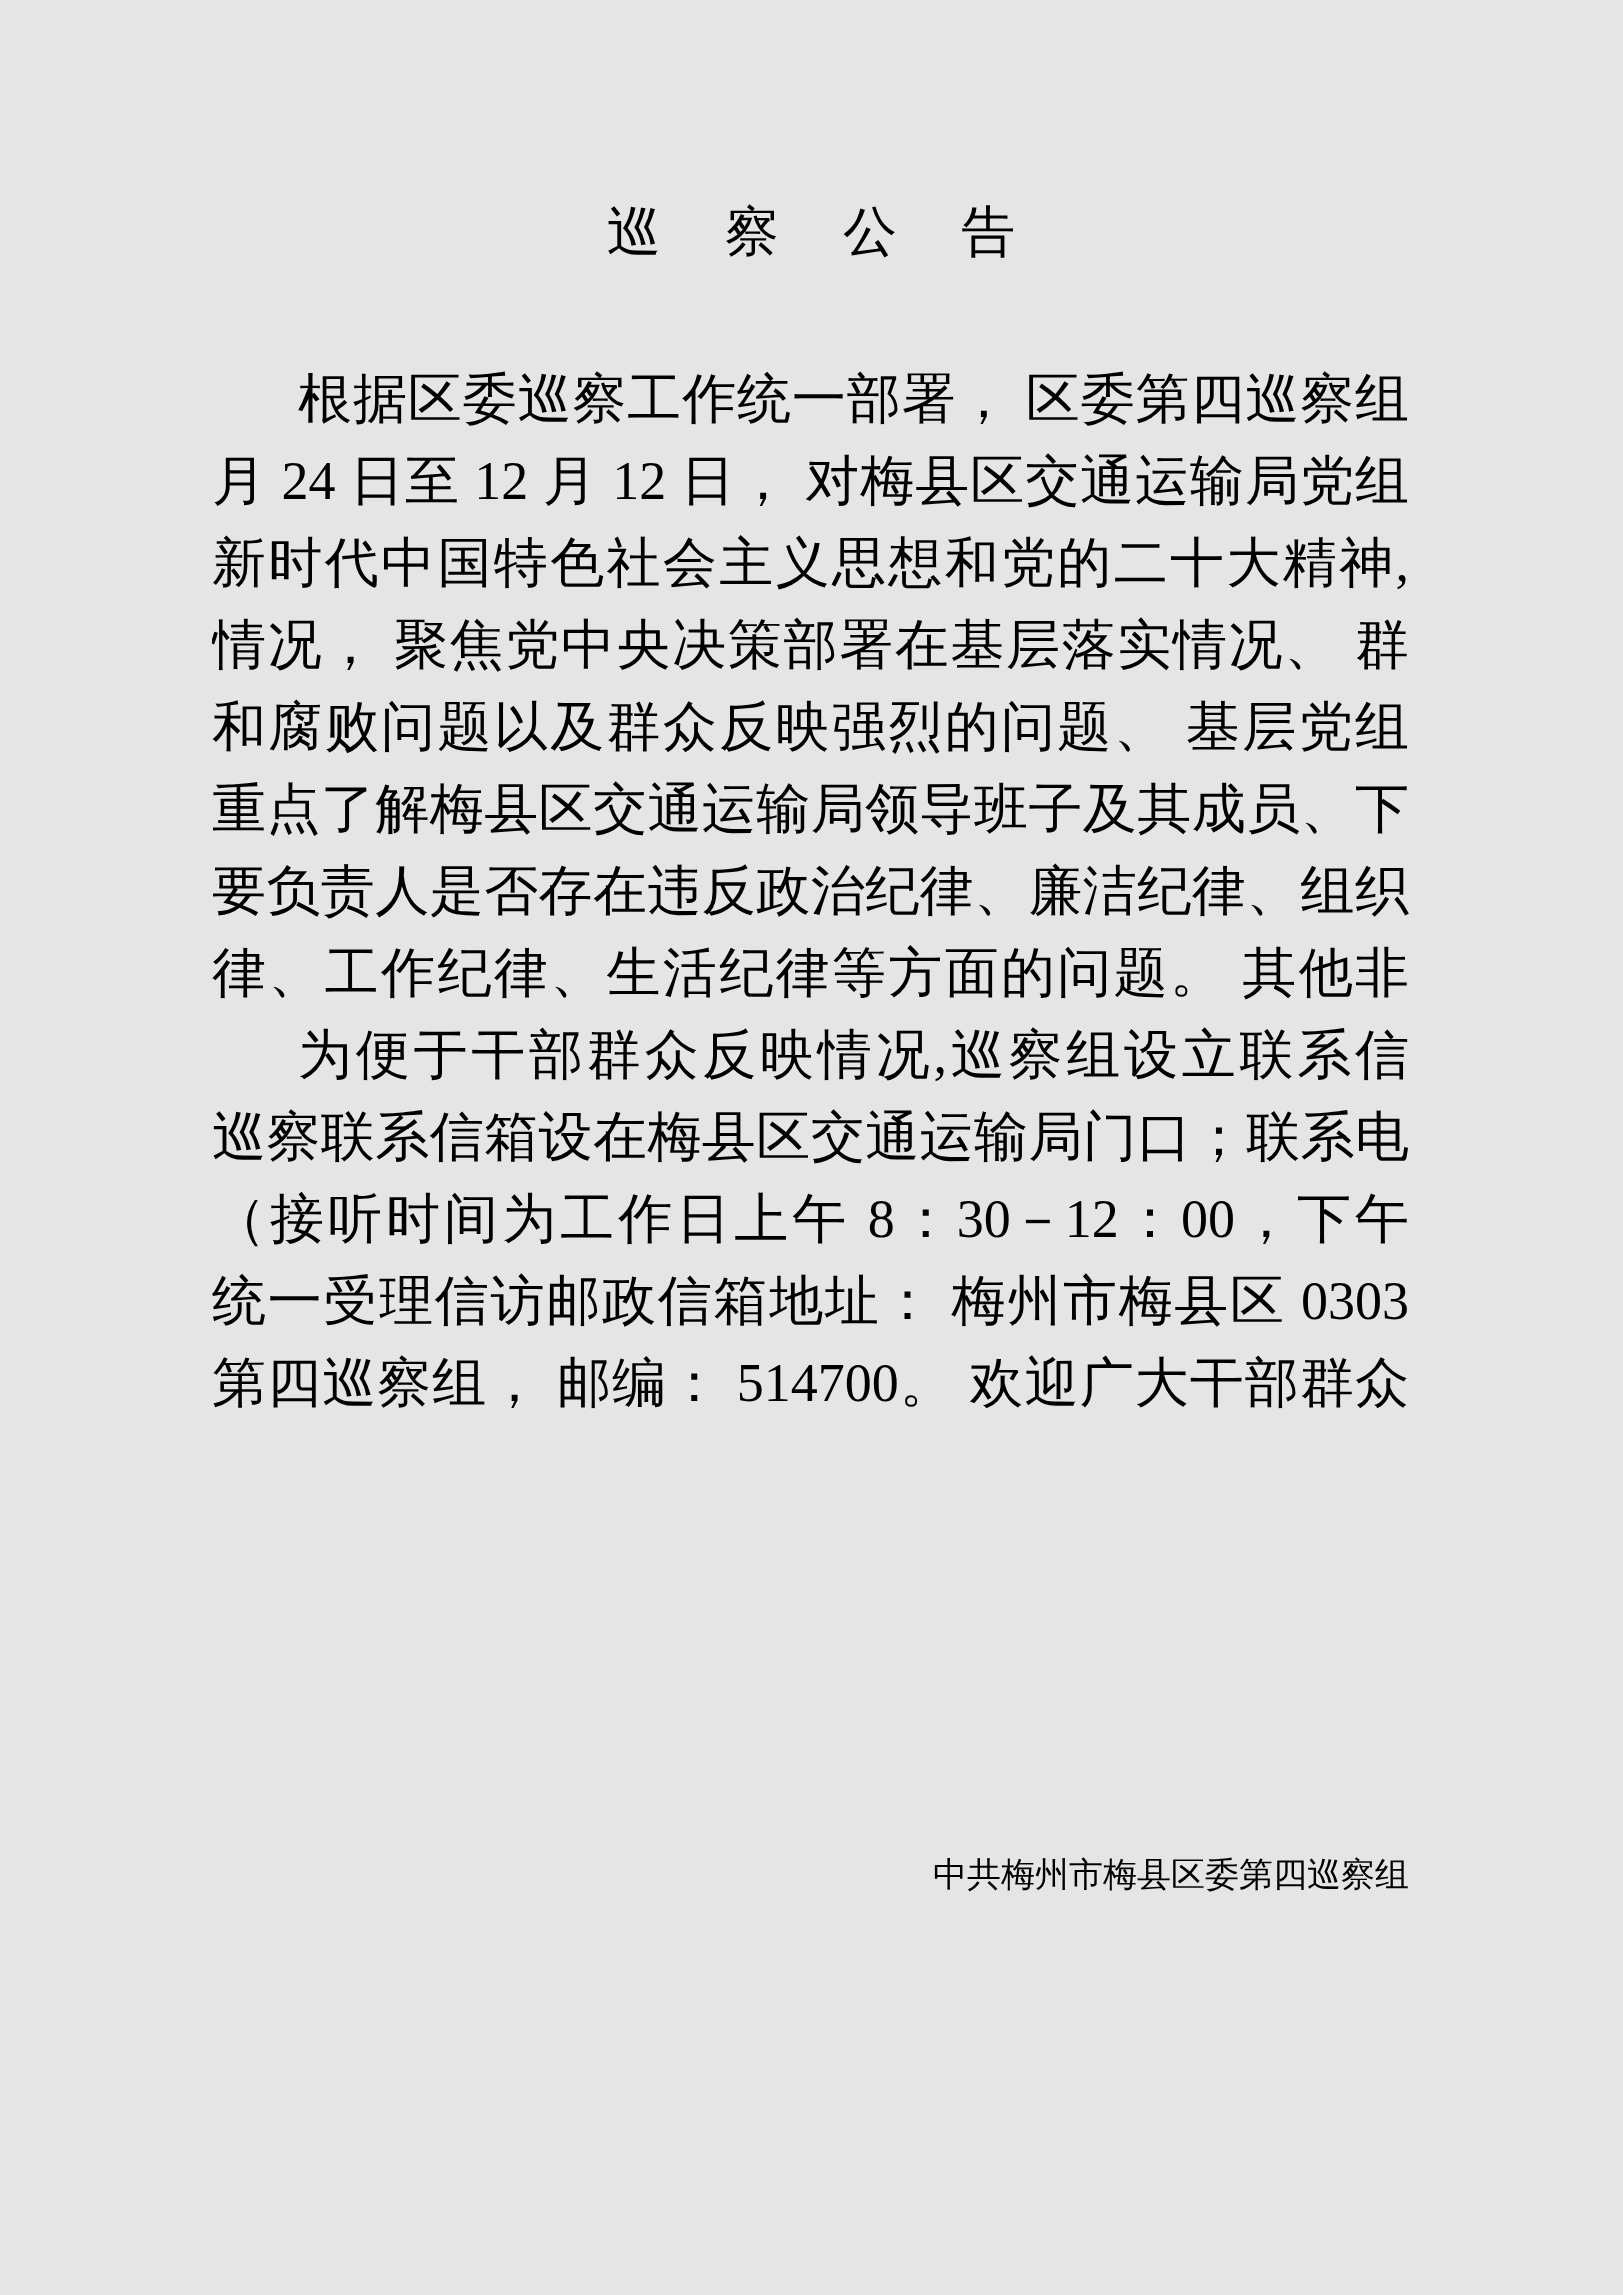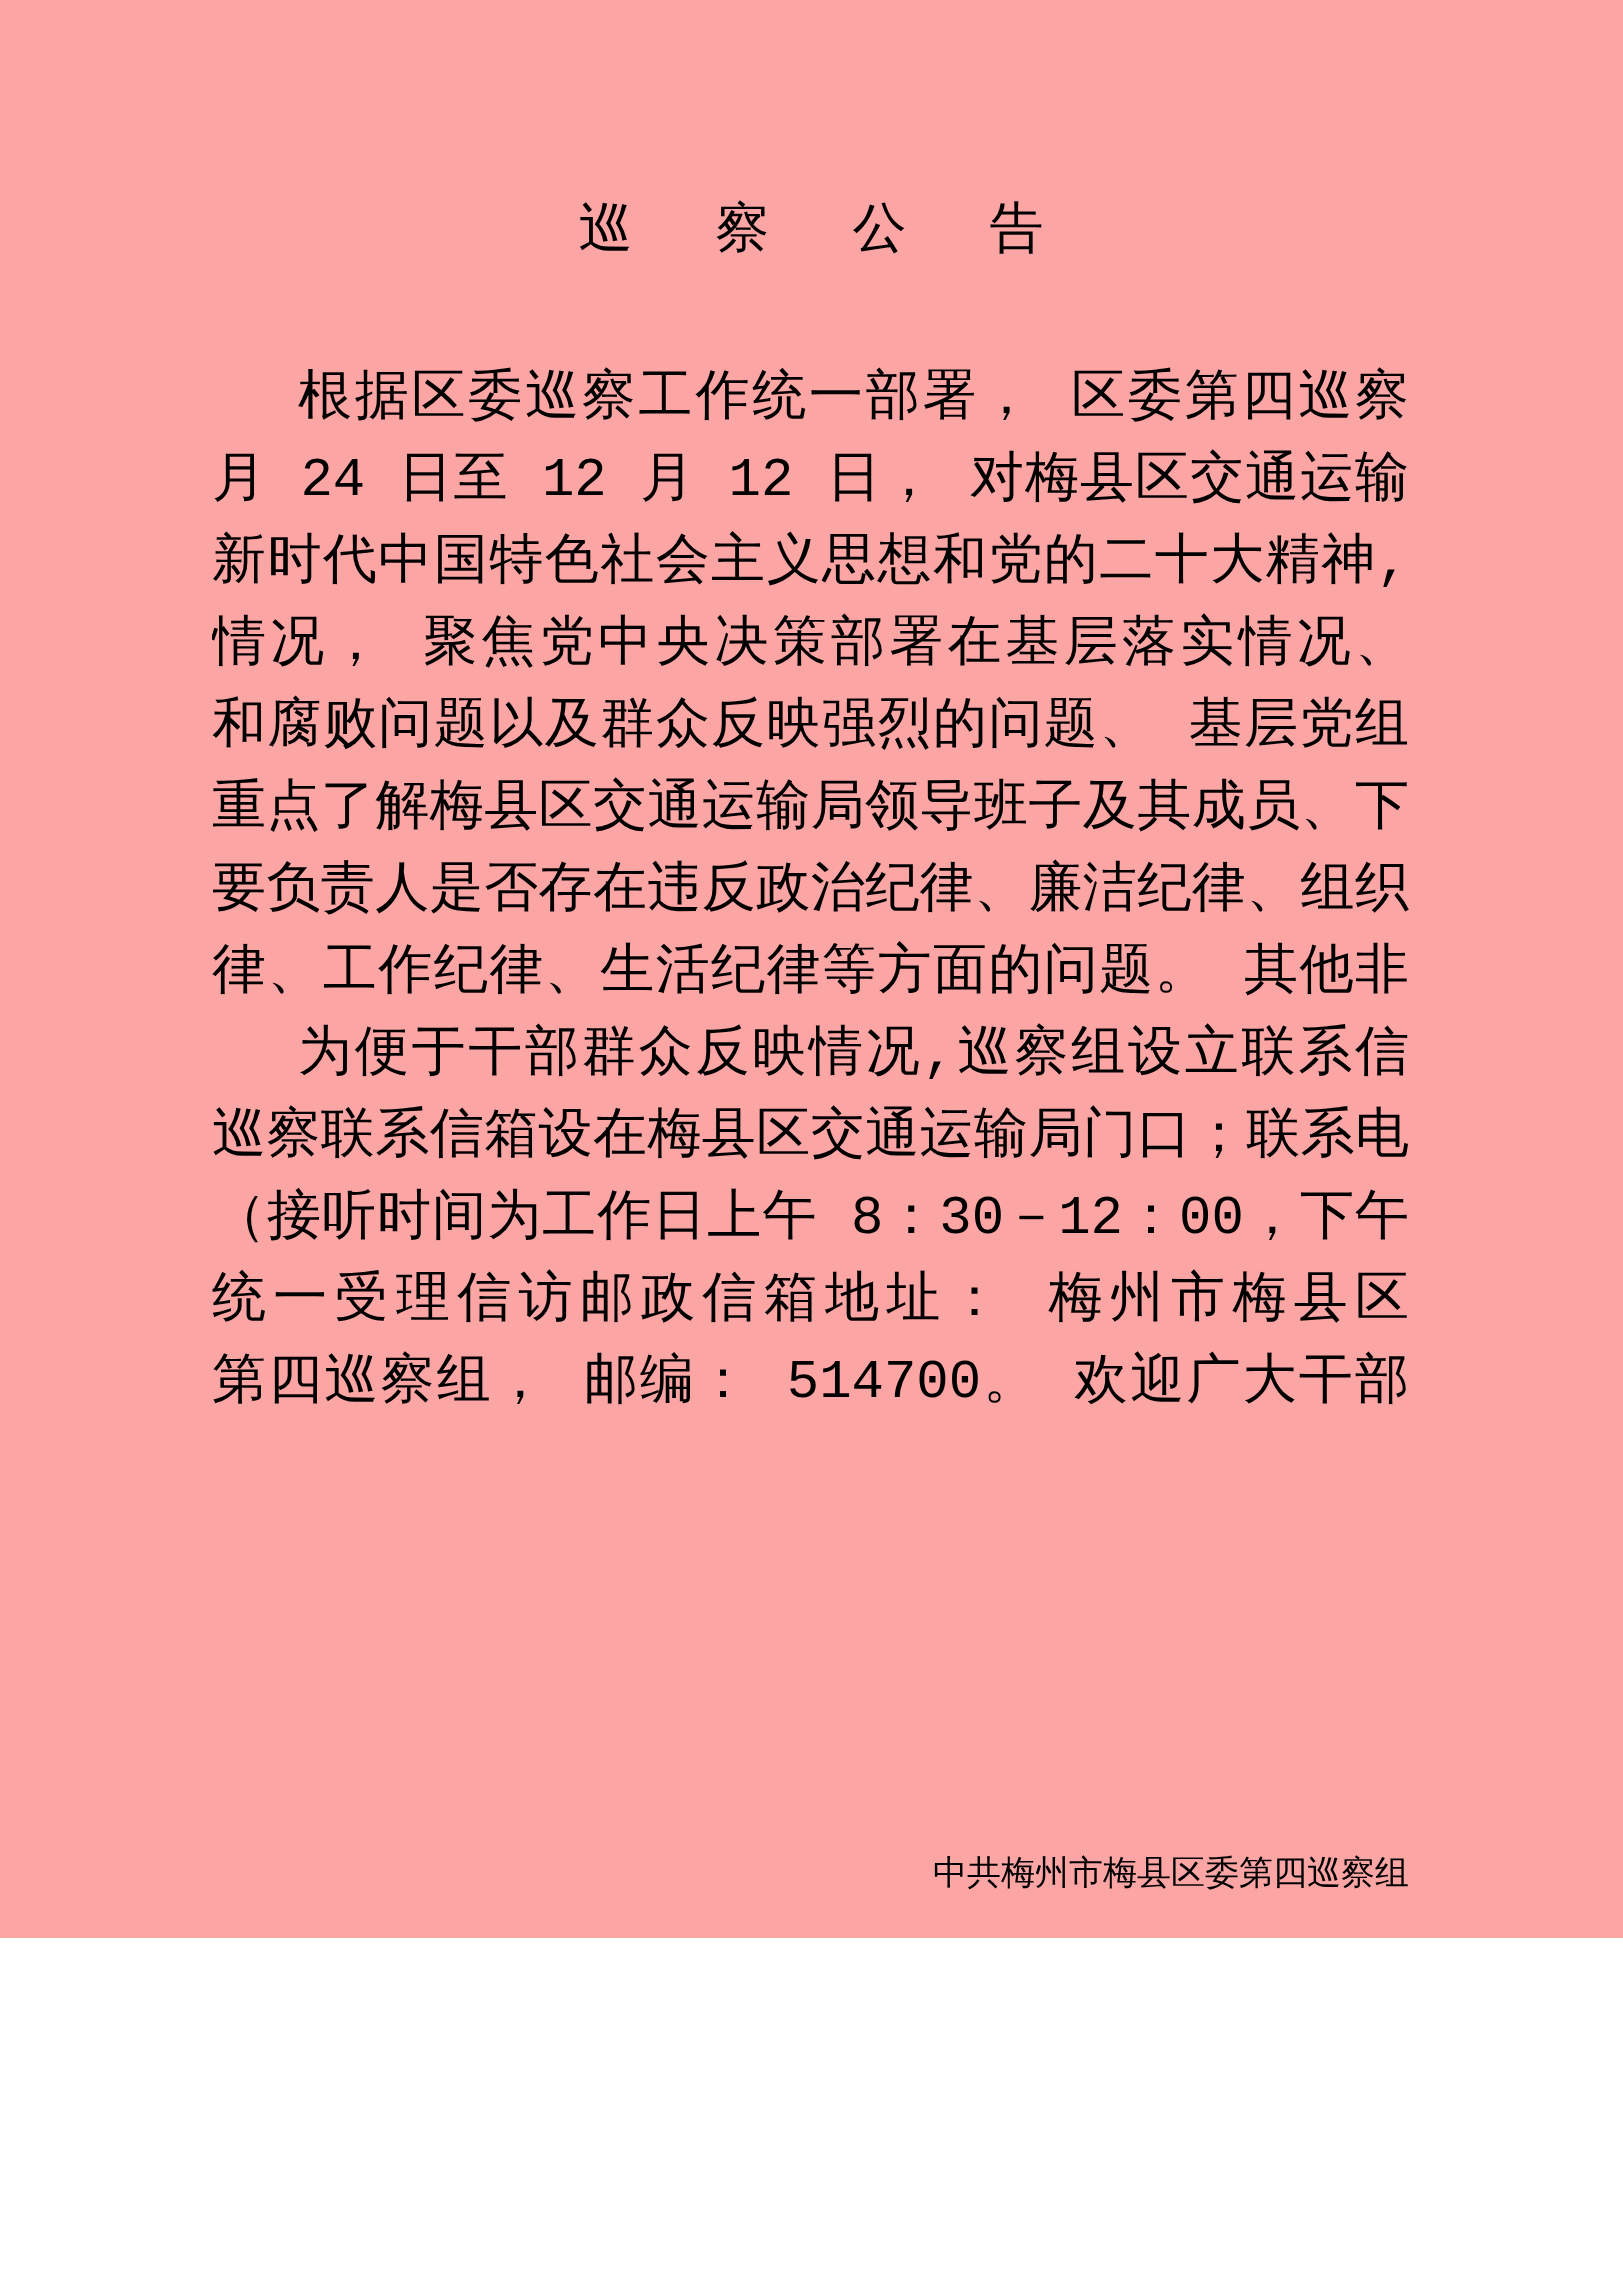--- a/index.html
+++ b/index.html
@@ -3,24 +3,24 @@
 <meta charset="utf-8">
 <style>
   html, body {
     margin: 0;
     padding: 0;
     background: #ffffff;
   }
   .page {
     position: relative;
     width: 1623px;
-    height: 1938px;
-    background: #fca5a5;
+    height: 2295px;
+    background: #e5e5e5;
     color: #000000;
-    font-family: Liberation Mono, monospace;
+    font-family: Liberation Serif, serif;
     overflow: hidden;
   }
   .doc-title {
     position: absolute;
     top: 191px;
     left: 0;
     width: 100%;
     text-align: center;
     font-size: 54px;
     line-height: 82px;

